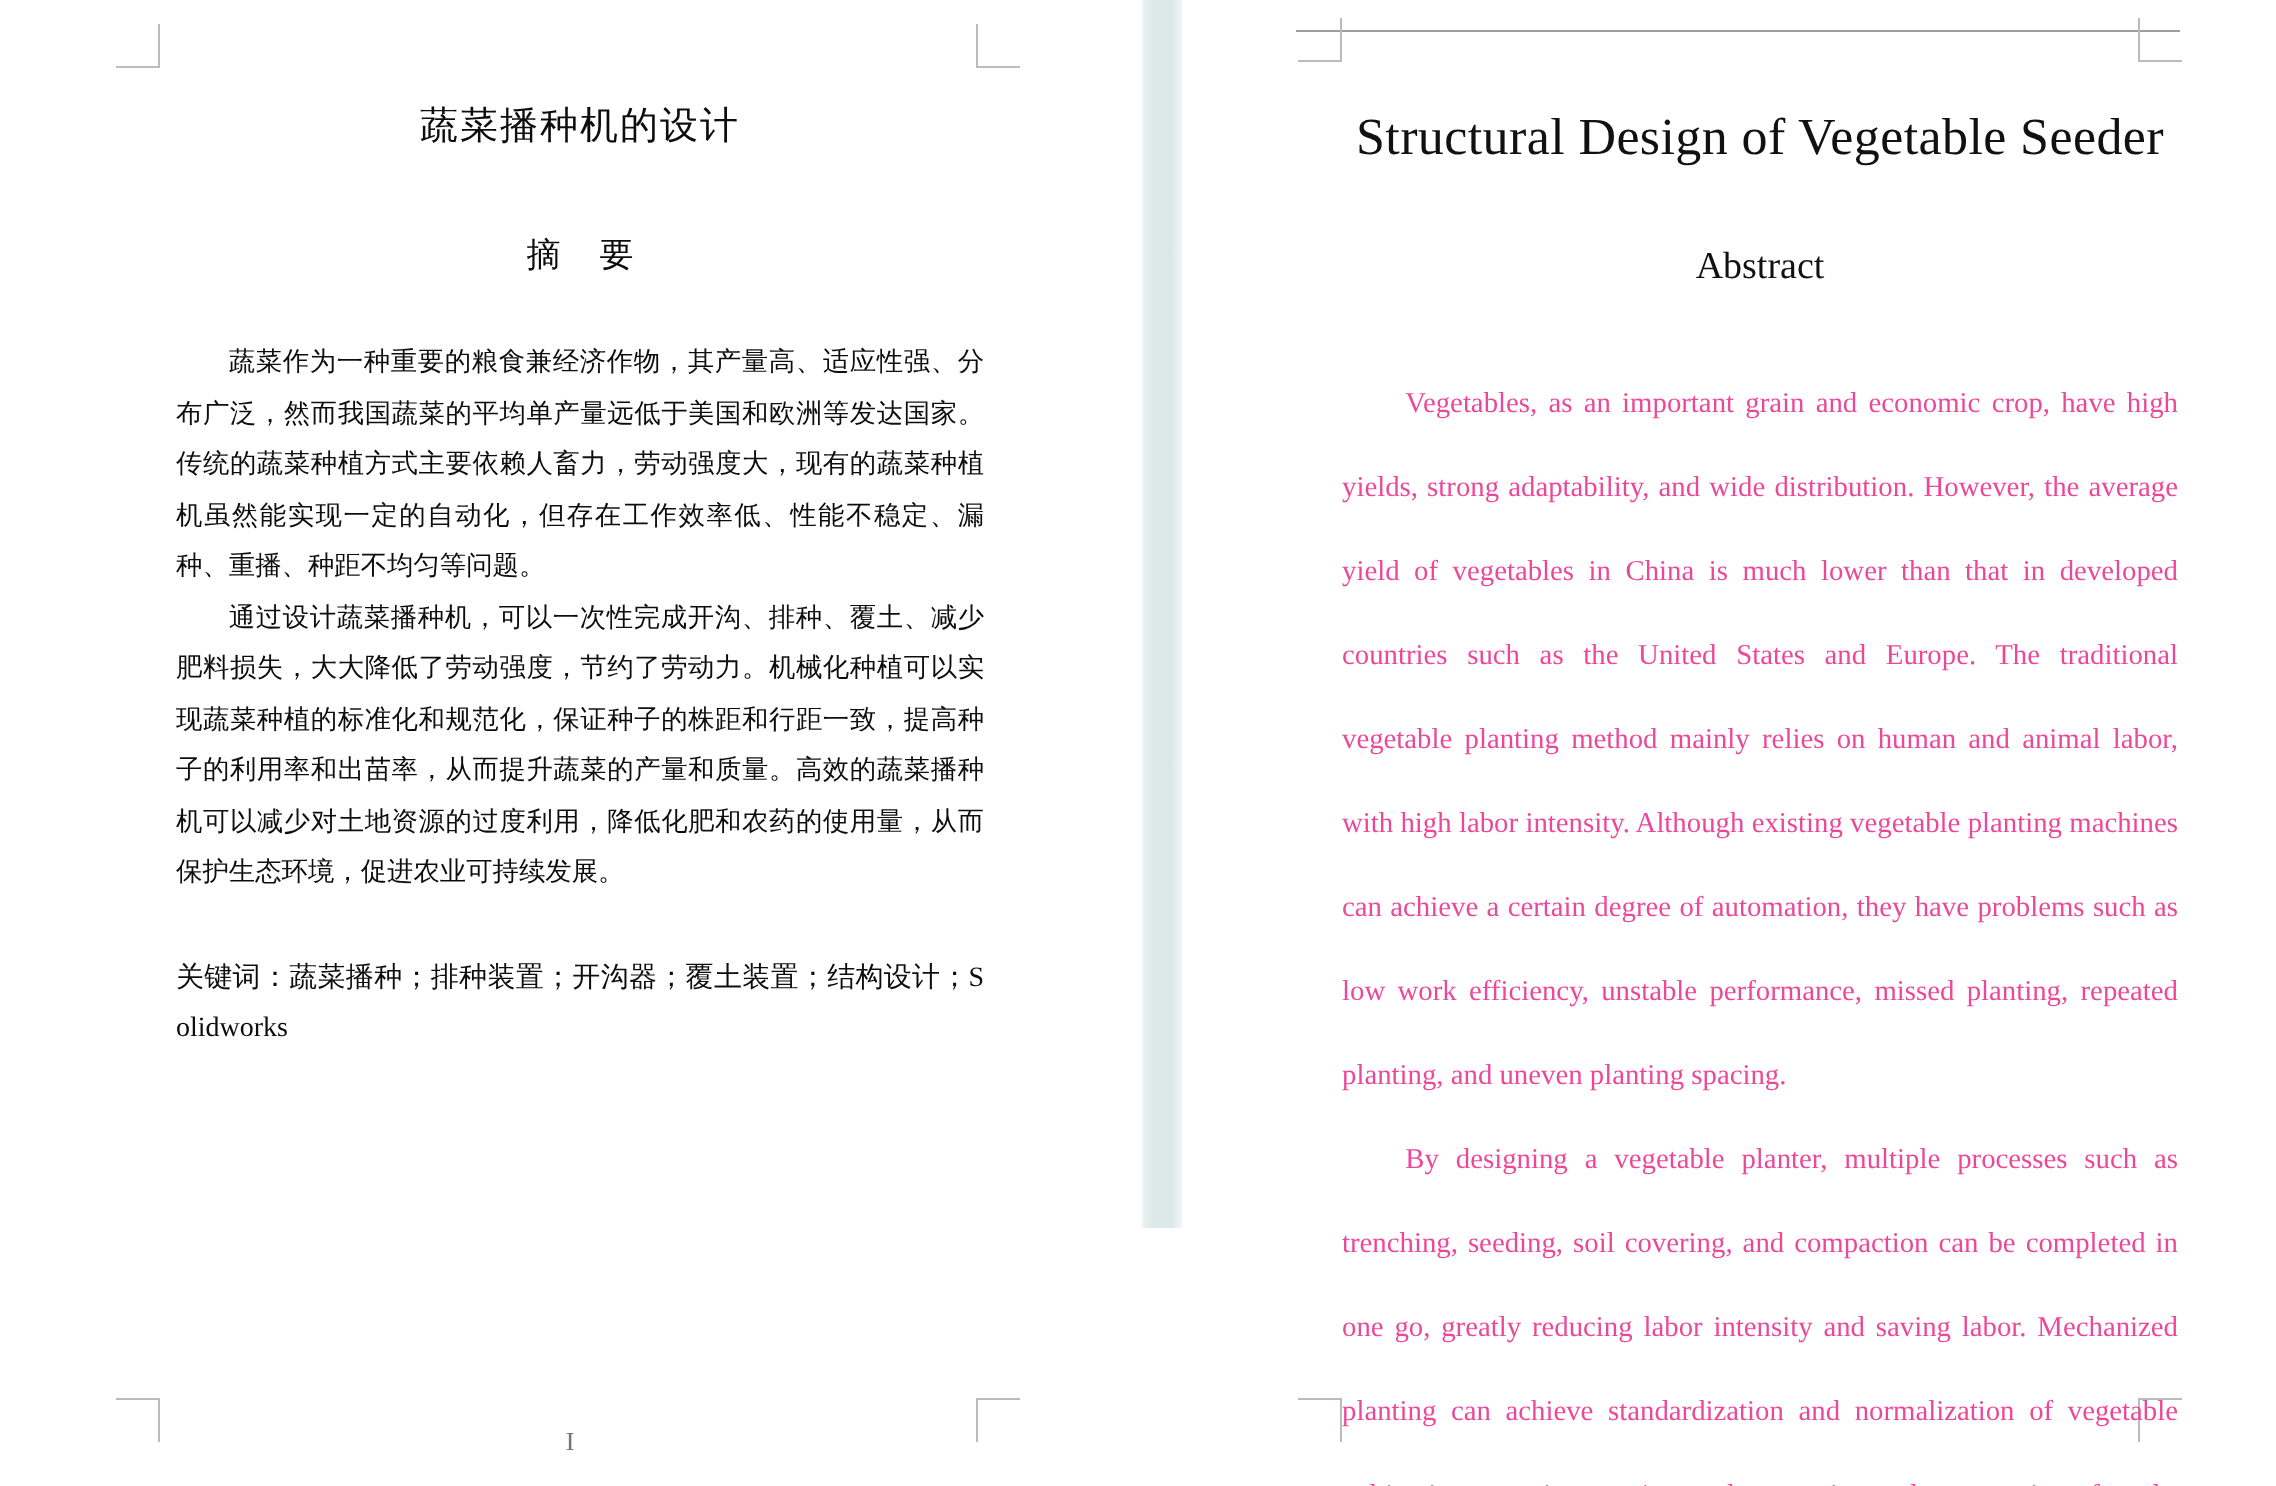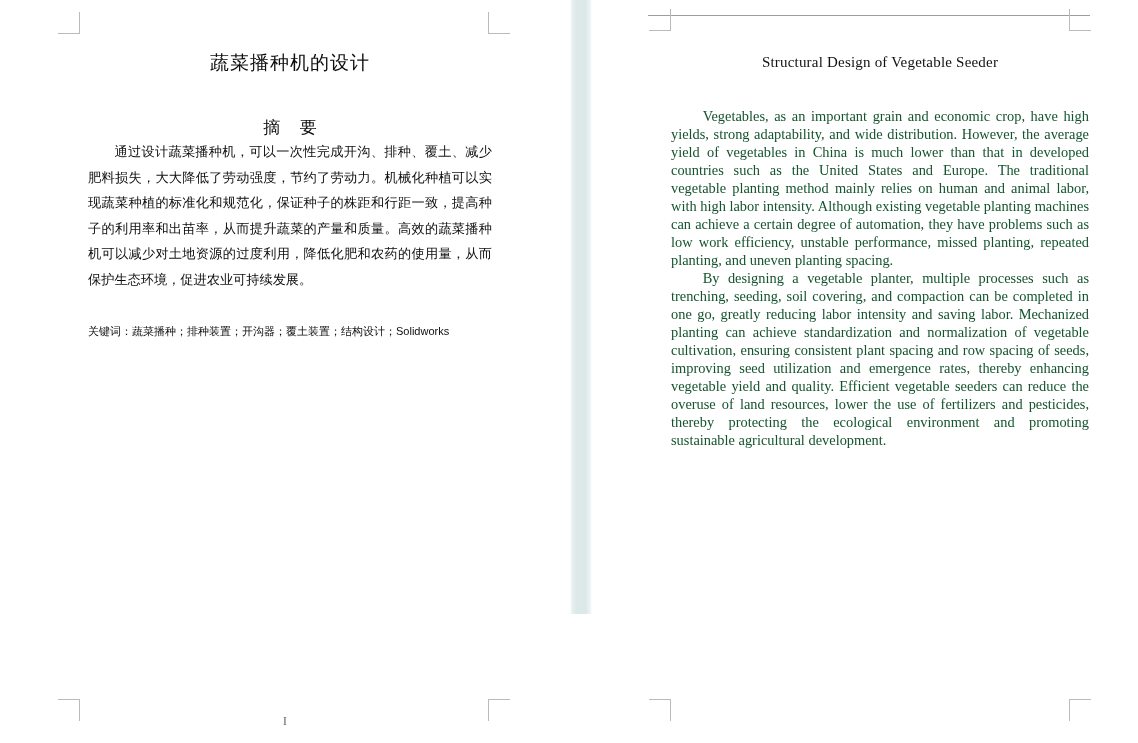--- a/index.html
+++ b/index.html
@@ -105,27 +105,27 @@
     letter-spacing: 1px;
     margin: 10px 0 0 0;
     font-weight: normal;
     color: #0d0d0d;
   }
   .heading-cn {
     font-family: "DejaVu Sans", "Liberation Sans", sans-serif;
     font-size: 17px;
     text-align: center;
     letter-spacing: 7px;
-    margin: 40px 0 0 0;
+    margin: 40px 0 12px 0;
     font-weight: normal;
     color: #0d0d0d;
     text-indent: 7px;
   }
   .title-en {
-    font-size: 15px;
+    font-size: 26px;
     text-align: center;
     margin: 14px 0 0 0;
     font-weight: normal;
     letter-spacing: 0.2px;
     color: #111111;
   }
   .heading-en {
     font-size: 19px;
     text-align: center;
     margin: 39px 0 0 0;
@@ -139,36 +139,36 @@
     line-height: 25.5px;
     text-indent: 2em;
     margin: 0;
     text-align: justify;
     color: #0d0d0d;
     word-break: break-all;
   }
   .para-cn.first { margin-top: 30px; }
 
   .keywords-cn {
-    font-family: Liberation Sans, sans-serif;
-    font-size: 11px;
+    font-family: Liberation Serif, serif;
+    font-size: 14px;
     line-height: 25.5px;
     margin: 27px 0 0 0;
     text-indent: 0;
     color: #0d0d0d;
     word-break: break-all;
   }
 
   .para-en {
     font-size: 14.4px;
-    line-height: 18px;
+    line-height: 42px;
     text-indent: 2.2em;
     margin: 0;
     text-align: justify;
-    color: #14532d;
+    color: #ec4899;
   }
   .para-en.first { margin-top: 36px; }
   .para-en + .para-en { margin-top: 0; }
 
   .page-number {
     position: absolute;
     left: 0;
     right: 0;
     bottom: 14px;
     text-align: center;
@@ -189,40 +189,42 @@
     <div class="crop tl" style="left:58px;  top:12px;"></div>
     <div class="crop tr" style="right:60px; top:12px;"></div>
     <div class="crop bl" style="left:58px;  bottom:22px;"></div>
     <div class="crop br" style="right:60px; bottom:22px;"></div>
 
     <div class="text-col">
       <h1 class="title-cn">蔬菜播种机的设计</h1>
 
       <h2 class="heading-cn">摘 要</h2>
 
+      <p class="para-cn first">蔬菜作为一种重要的粮食兼经济作物，其产量高、适应性强、分布广泛，然而我国蔬菜的平均单产量远低于美国和欧洲等发达国家。传统的蔬菜种植方式主要依赖人畜力，劳动强度大，现有的蔬菜种植机虽然能实现一定的自动化，但存在工作效率低、性能不稳定、漏种、重播、种距不均匀等问题。</p>
       <p class="para-cn">通过设计蔬菜播种机，可以一次性完成开沟、排种、覆土、减少肥料损失，大大降低了劳动强度，节约了劳动力。机械化种植可以实现蔬菜种植的标准化和规范化，保证种子的株距和行距一致，提高种子的利用率和出苗率，从而提升蔬菜的产量和质量。高效的蔬菜播种机可以减少对土地资源的过度利用，降低化肥和农药的使用量，从而保护生态环境，促进农业可持续发展。</p>
 
       <p class="keywords-cn">关键词：蔬菜播种；排种装置；开沟器；覆土装置；结构设计；Solidworks</p>
     </div>
 
     <div class="page-number">I</div>
   </div>
 
   <div class="page right">
 
     <div class="header-rule"></div>
 
     <div class="crop tl" style="left:57px;  top:9px;"></div>
     <div class="crop tr" style="right:47px; top:9px;"></div>
     <div class="crop bl" style="left:57px;  bottom:22px;"></div>
     <div class="crop br" style="right:47px; bottom:22px;"></div>
 
     <div class="text-col">
       <h1 class="title-en">Structural Design of Vegetable Seeder</h1>
 
+      <h2 class="heading-en">Abstract</h2>
 
       <p class="para-en first">Vegetables, as an important grain and economic crop, have high yields, strong adaptability, and wide distribution. However, the average yield of vegetables in China is much lower than that in developed countries such as the United States and Europe. The traditional vegetable planting method mainly relies on human and animal labor, with high labor intensity. Although existing vegetable planting machines can achieve a certain degree of automation, they have problems such as low work efficiency, unstable performance, missed planting, repeated planting, and uneven planting spacing.</p>
       <p class="para-en">By designing a vegetable planter, multiple processes such as trenching, seeding, soil covering, and compaction can be completed in one go, greatly reducing labor intensity and saving labor. Mechanized planting can achieve standardization and normalization of vegetable cultivation, ensuring consistent plant spacing and row spacing of seeds, improving seed utilization and emergence rates, thereby enhancing vegetable yield and quality. Efficient vegetable seeders can reduce the overuse of land resources, lower the use of fertilizers and pesticides, thereby protecting the ecological environment and promoting sustainable agricultural development.</p>
 
     </div>
   </div>
 
 </div>
 
 </body></html>

